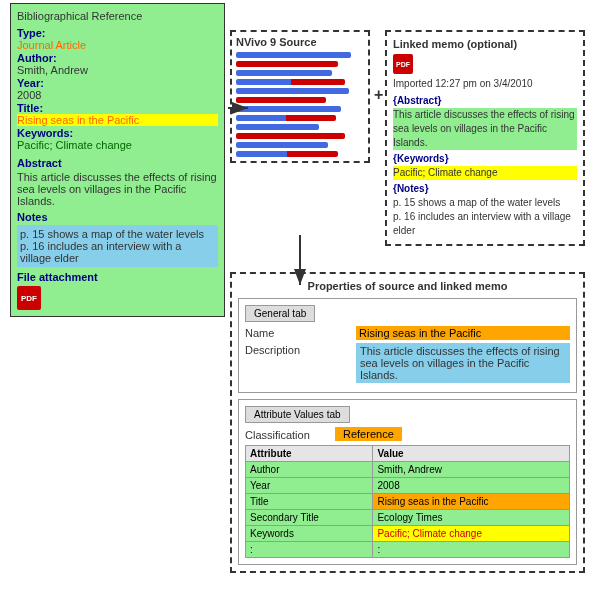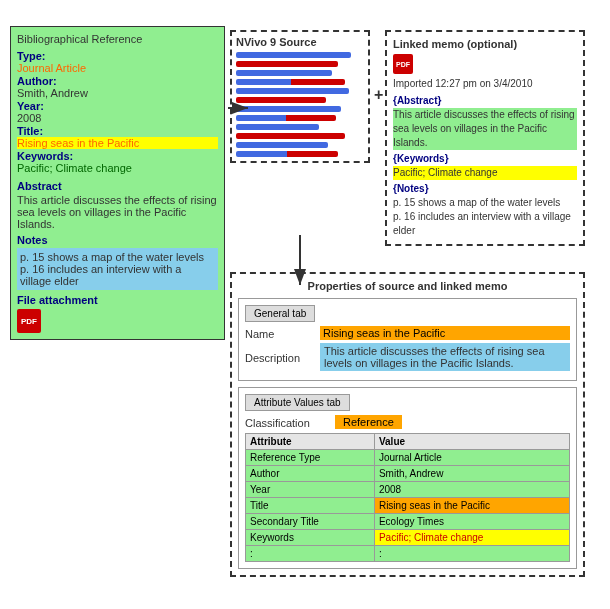--- a/index.html
+++ b/index.html
@@ -17,21 +17,21 @@
     .main-container {
       position: absolute;
       top: 0; left: 0;
       width: 610px;
       height: 609px;
     }
 
     
     .biblio-box {
       position: absolute;
-      top: 26px;
+      top: 3px;
       left: 10px;
       width: 215px;
       background: #90EE90;
       border: 1px solid #333;
       padding: 6px;
     }
 
     .biblio-title {
       font-size: 11px;
       color: #333;
@@ -221,21 +221,22 @@
       border: 1px solid #999;
       padding: 2px 8px;
       font-size: 10px;
       background: #ddd;
       margin-bottom: 4px;
     }
 
     .form-row {
       display: flex;
       margin-bottom: 3px;
-      align-items: center;
+      align-items: flex-start;
+      gap: 36px;
     }
 
     .form-label {
       min-width: 75px;
       font-size: 11px;
       color: #333;
       padding-top: 1px;
     }
 
     .form-value {
@@ -427,24 +428,20 @@
         <span class="classification-badge">Reference</span>
       </div>
       <table class="attr-table">
         <thead>
           <tr>
             <th>Attribute</th>
             <th>Value</th>
           </tr>
         </thead>
         <tbody id="attr-tbody">
-        <tr>
-              <td>Reference Type</td>
-              <td>Journal Article</td>
-            </tr>
             <tr>
               <td>Author</td>
               <td>Smith, Andrew</td>
             </tr>
             <tr>
               <td>Year</td>
               <td>2008</td>
             </tr>
             <tr>
               <td>Title</td>

